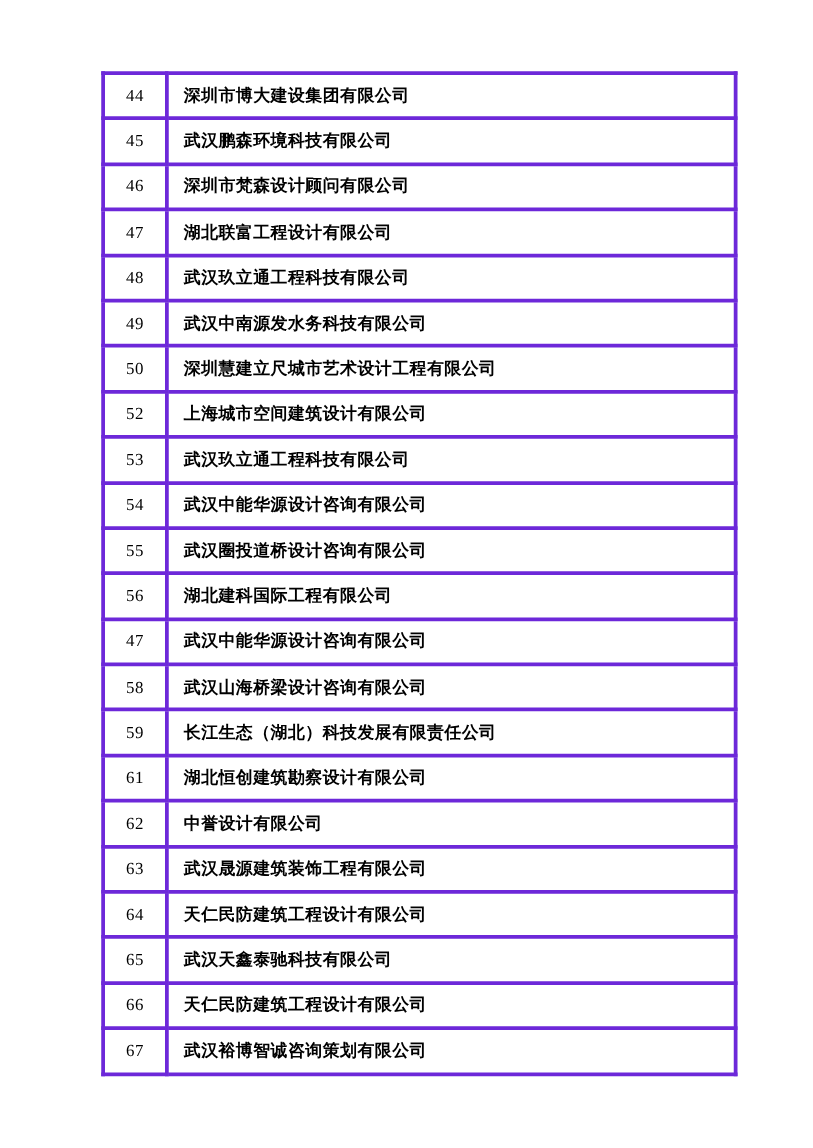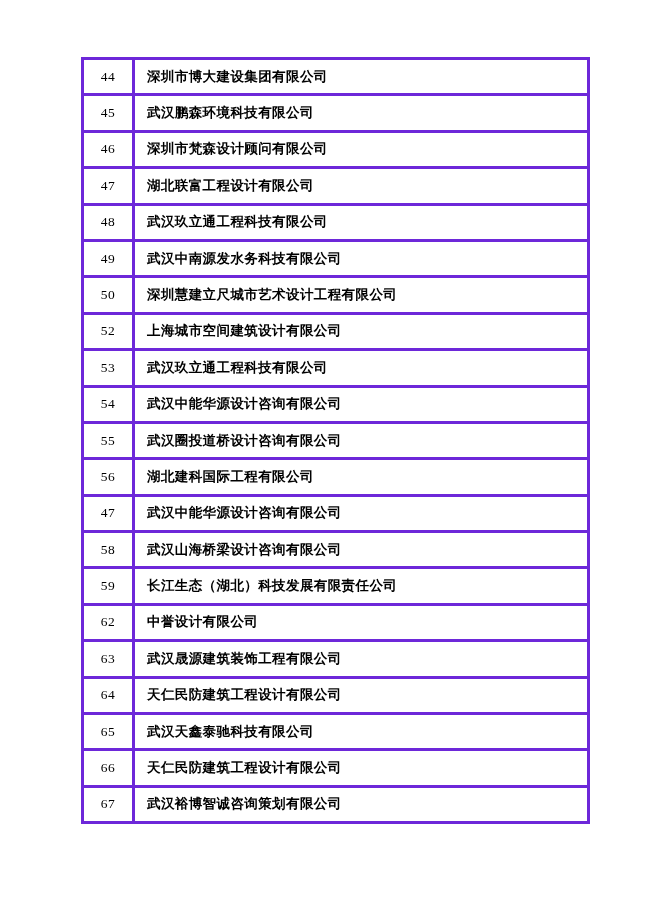--- a/index.html
+++ b/index.html
@@ -116,20 +116,24 @@
         </tr>
         <tr>
           <td class="col-num num-cell">58</td>
           <td class="col-name name-cell">武汉山海桥梁设计咨询有限公司</td>
         </tr>
         <tr>
           <td class="col-num num-cell">59</td>
           <td class="col-name name-cell">长江生态（湖北）科技发展有限责任公司</td>
         </tr>
         <tr>
+          <td class="col-num num-cell">61</td>
+          <td class="col-name name-cell">湖北恒创建筑勘察设计有限公司</td>
+        </tr>
+        <tr>
           <td class="col-num num-cell">62</td>
           <td class="col-name name-cell">中誉设计有限公司</td>
         </tr>
         <tr>
           <td class="col-num num-cell">63</td>
           <td class="col-name name-cell">武汉晟源建筑装饰工程有限公司</td>
         </tr>
         <tr>
           <td class="col-num num-cell">64</td>
           <td class="col-name name-cell">天仁民防建筑工程设计有限公司</td>

